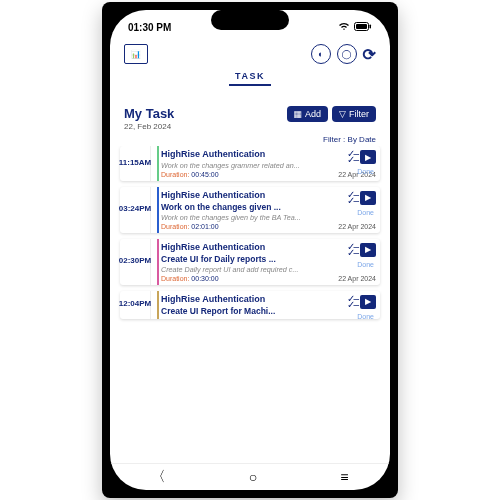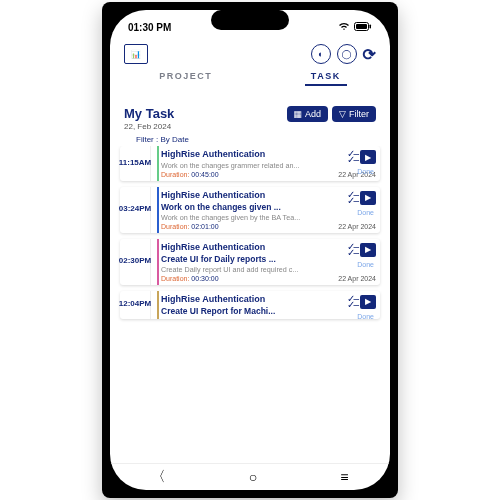--- a/index.html
+++ b/index.html
@@ -83,21 +83,21 @@
     margin-top: 12px;
   }
   .mytask-title { color:#14287a; font-weight:700; font-size:13px; }
   .subdate { font-size:8px; color:#555; margin-top:1px; }
   .hbtns { display:flex; gap:4px; }
   .pillbtn {
     background:#14287a; color:#fff; font-size:9px;
     border-radius:4px; padding:3px 7px; display:flex; align-items:center; gap:3px;
   }
   .filterlabel {
-    font-size:8px; color:#14287a; padding: 0 26px 2px; text-align:left;
+    font-size:8px; color:#14287a; padding: 0 14px 2px; text-align:right;
   }
   .list {
     flex:1; overflow:hidden; padding: 0 10px;
   }
   .card {
     display:flex; gap:6px;
     box-shadow: 0 1px 3px rgba(0,0,0,0.15);
     border-radius:3px;
     margin-bottom:6px;
     background:#fff;
@@ -109,21 +109,21 @@
     border-right:1px solid #eee; padding:2px 0;
     line-height:1.1; text-align:center;
   }
   .content { flex:1; padding:4px 4px 3px 2px; border-left:2px solid; }
   .c-green { border-left-color:#66cc88; }
   .c-blue  { border-left-color:#2a5fcf; }
   .c-pink  { border-left-color:#d95aa0; }
   .c-brown { border-left-color:#c8a55a; }
   .proj { color:#14287a; font-weight:700; font-size:9px; line-height:1.1; }
   .taskname { color:#14287a; font-weight:700; font-size:8.5px; margin-top:1px; }
-  .desc { color:#888; font-size:7.2px; margin-top:1px; white-space:nowrap; overflow:hidden; text-overflow:ellipsis; max-width:150px;}
+  .desc { color:#888; font-size:7.2px; margin-top:1px; white-space:nowrap; overflow:hidden; text-overflow:ellipsis; max-width:150px;font-style:italic;}
   .durrow {
     display:flex; justify-content:space-between; align-items:center;
     font-size:7px; margin-top:1px;
   }
   .dur-l { color:#d63; }
   .dur-v { color:#14287a; }
   .dur-d { color:#555; }
   .rightcol {
     position:absolute; top:4px; right:4px; display:flex; gap:3px; align-items:center;
   }
@@ -167,21 +167,20 @@
     <div class="topbar">
       <span class="logo">📊</span>
       <span class="topicons">
         <span class="circ">◐</span>
         <span class="circ">◯</span>
         <span style="color:#14287a;font-size:16px;font-weight:700;">⟳</span>
       </span>
     </div>
 
     <div class="tabs">
-      <div class="tab">PROJECT</div>
       <div class="tab active">TASK</div>
     </div>
 
     <div class="header2">
       <div>
         <div class="mytask-title">My Task</div>
         <div class="subdate">22, Feb 2024</div>
       </div>
       <div class="hbtns">
         <div class="pillbtn">

